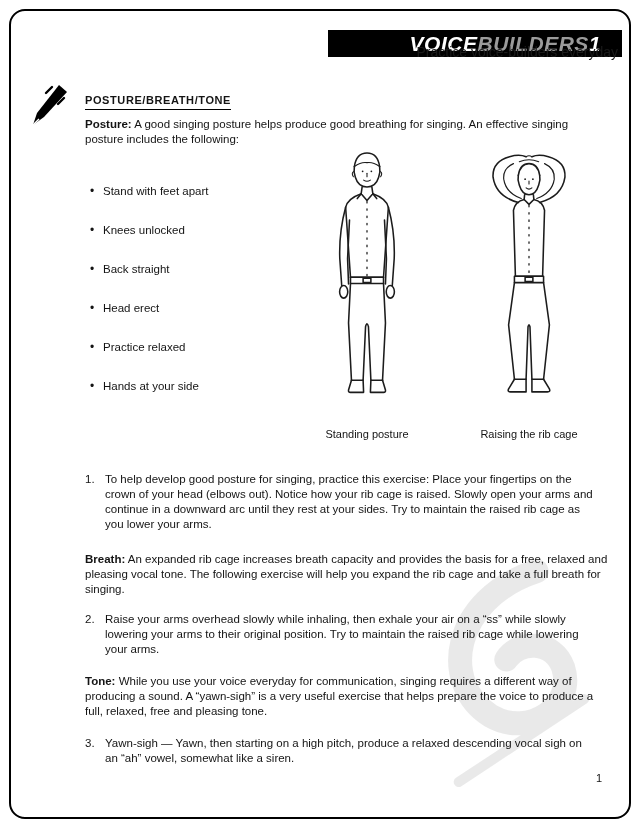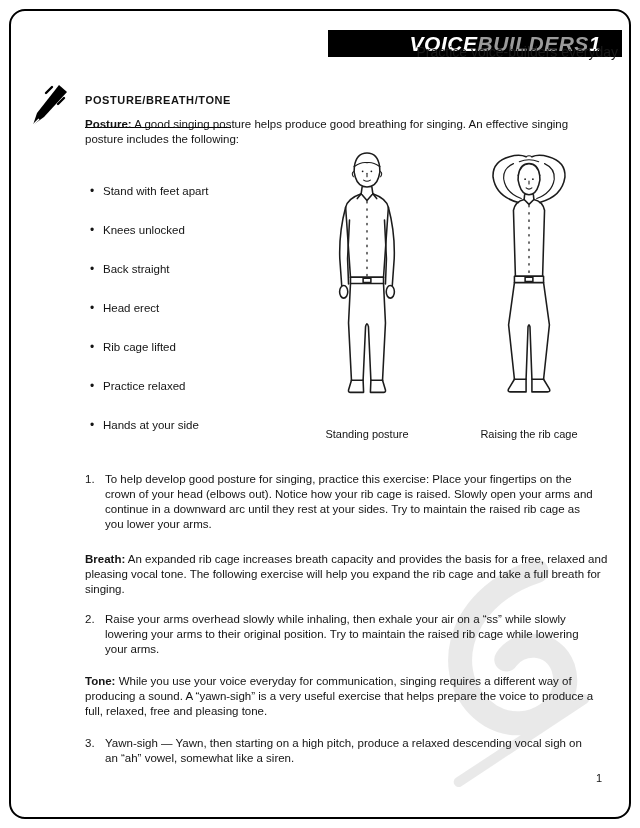--- a/index.html
+++ b/index.html
@@ -54,21 +54,21 @@
   
   .pen-wrap { position: absolute; left: 30px; top: 84px; }
   .section-heading {
     position: absolute;
     left: 85px; top: 94px;
     font-size: 11px;
     font-weight: bold;
     letter-spacing: 0.6px;
     display: inline-block;
     border-bottom: 1.5px solid #000;
-    padding-bottom: 21px;
+    padding-bottom: 3px;
   }
 
   .body-text { font-size: 11.5px; line-height: 15px; }
 
   .posture-para {
     position: absolute;
     left: 85px; top: 117px;
     width: 522px;
   }
   .lead { font-weight: bold; }
@@ -172,21 +172,20 @@
 
   <div class="section-heading">POSTURE/BREATH/TONE</div>
 
   <p class="posture-para body-text"><span class="lead">Posture:</span> <span>A good singing posture helps produce good breathing for singing.  An effective singing posture includes the following:</span></p>
 
   <ul class="bullets">
     <li>Stand with feet apart</li>
     <li>Knees unlocked</li>
     <li>Back straight</li>
     <li>Head erect</li>
-    <li>Rib cage lifted</li>
     <li>Practice relaxed</li>
     <li>Hands at your side</li>
   </ul>
 
   <div class="figures">
     <figure>
       <svg class="fig-svg" width="120" height="272" viewBox="0 0 120 280">
         <g fill="none" stroke="#1c1c1c" stroke-width="1.6" stroke-linecap="round" stroke-linejoin="round">
           <path d="M47 17 Q49 3 60 3 Q71 3 73 17"></path>
           <path d="M47 17 Q54 12 60 13 Q66 12 73 17" stroke-width="1.1"></path>

